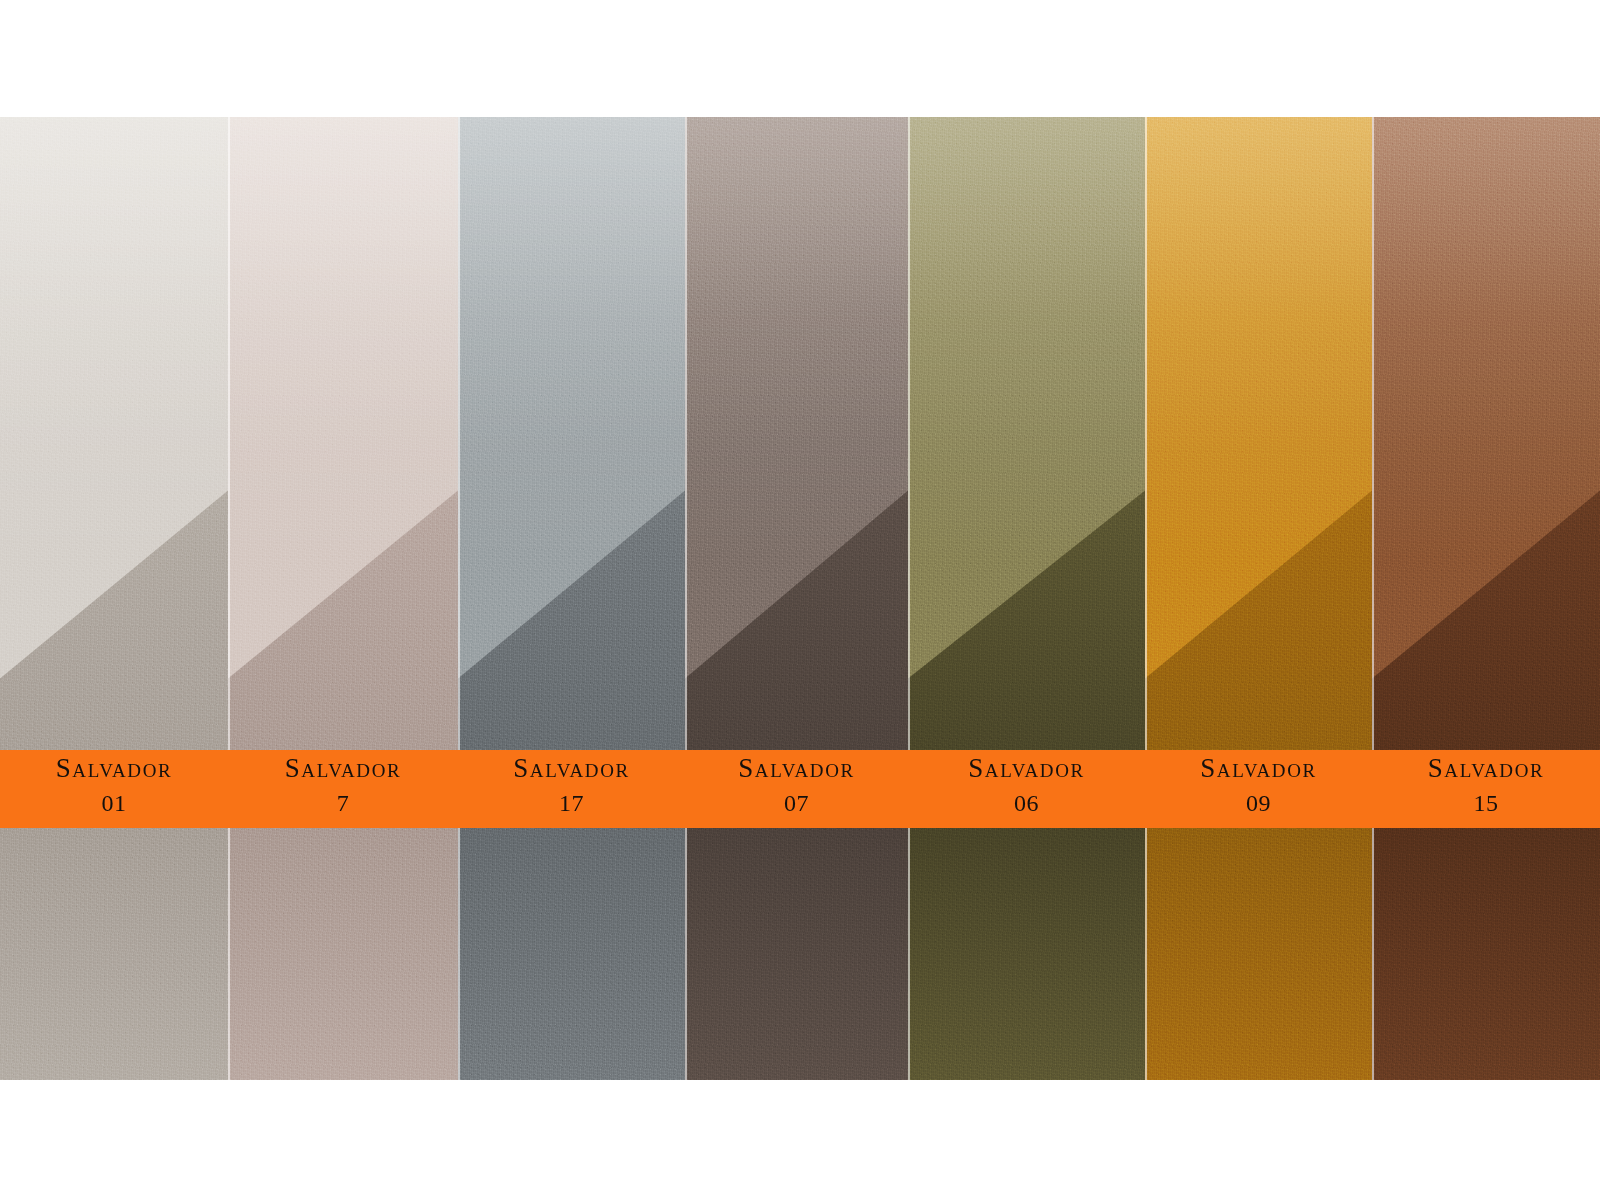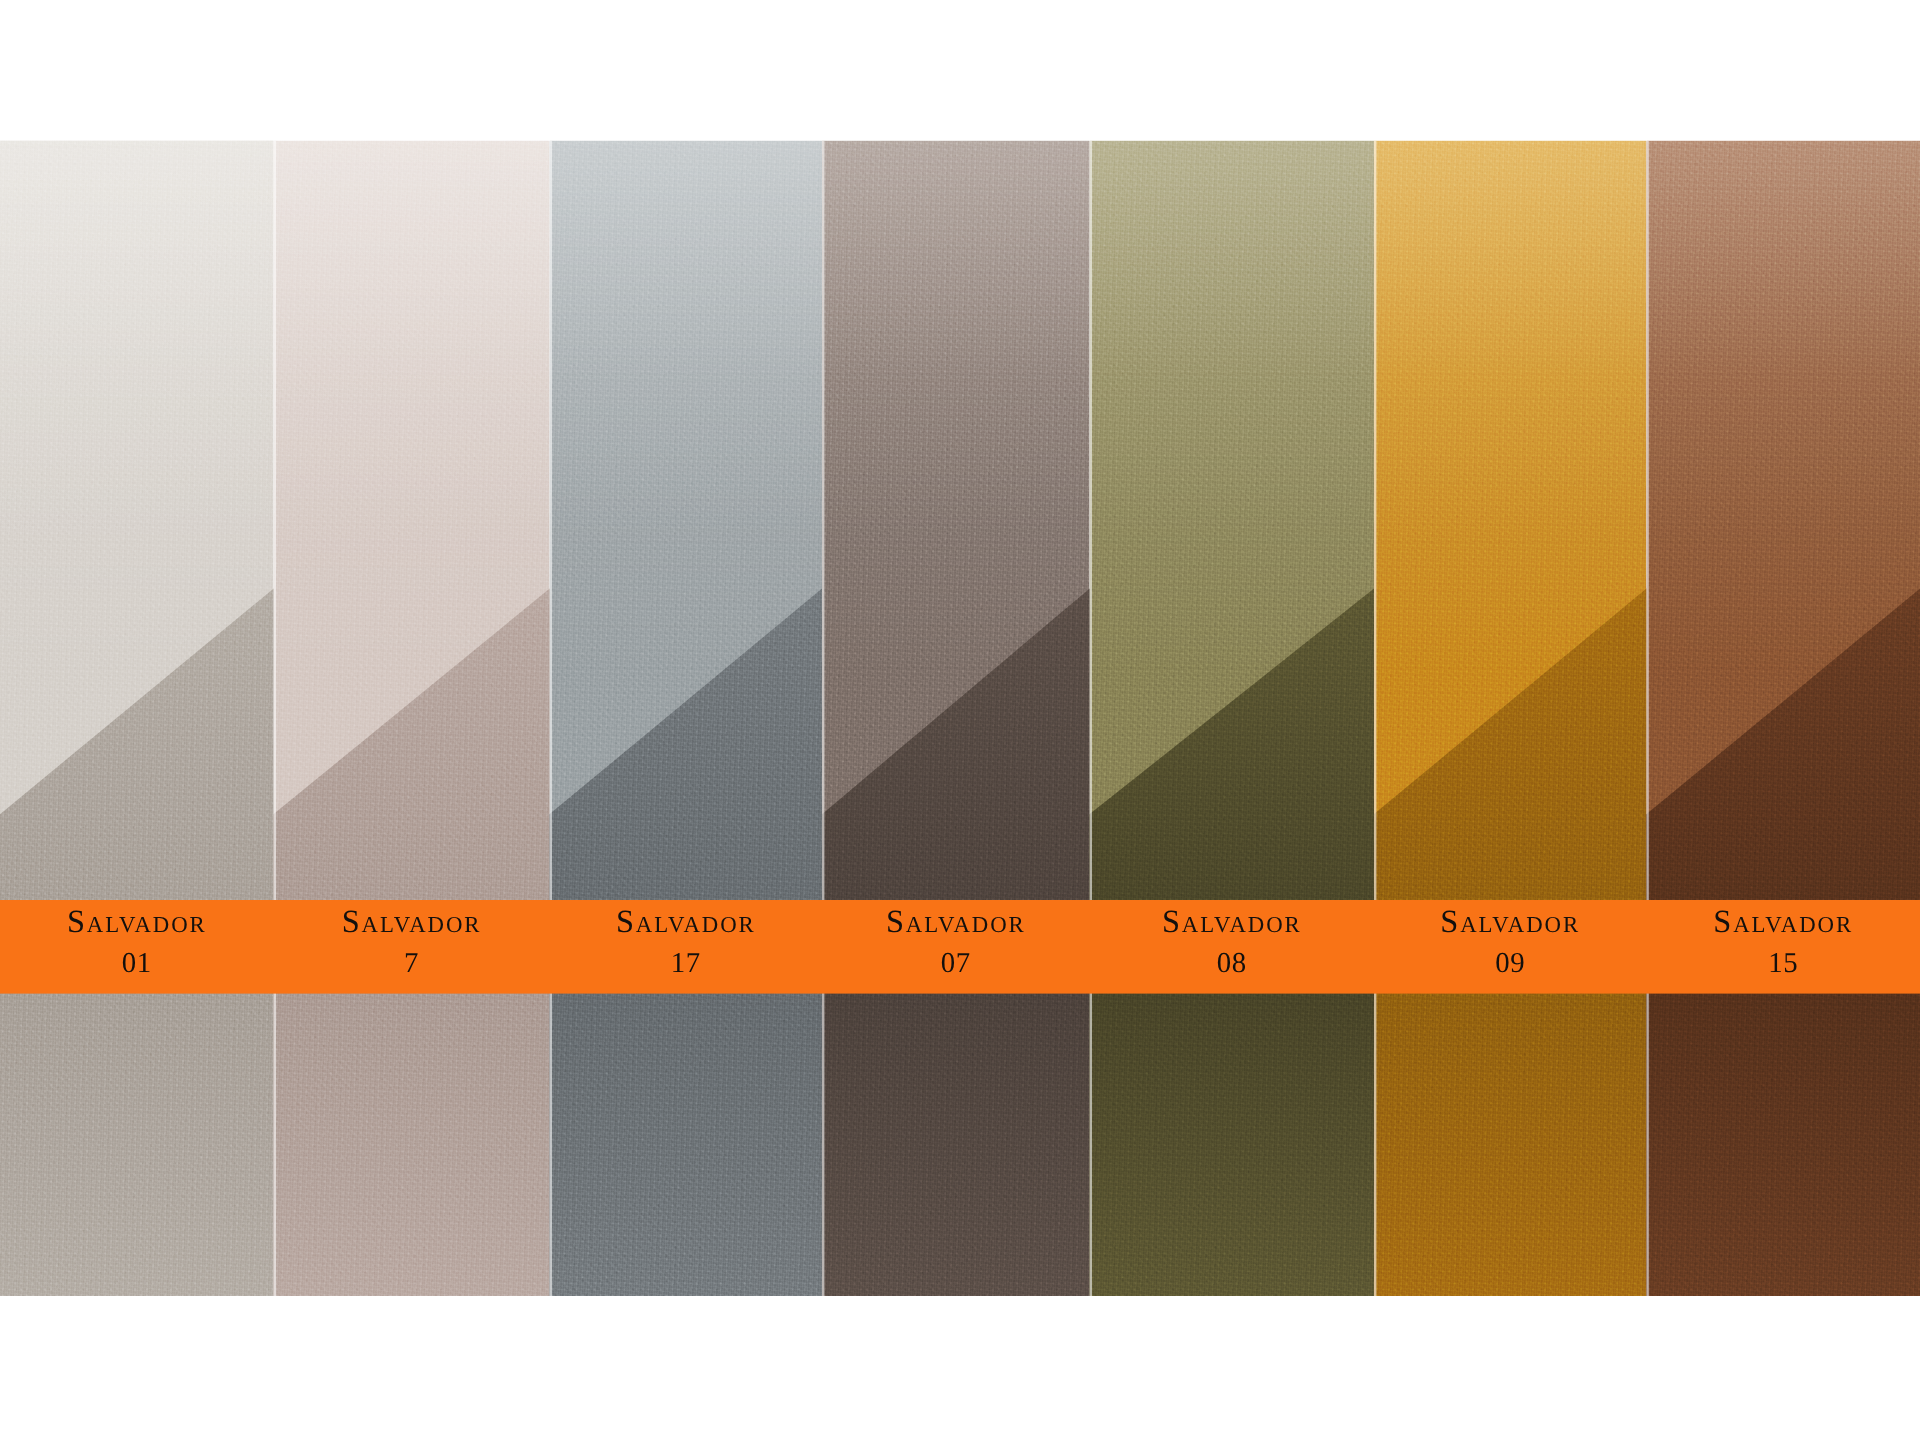--- a/index.html
+++ b/index.html
@@ -238,21 +238,21 @@
       <div class="label-cell" style="width: 227px;">
         <div class="label-brand">Salvador</div>
         <div class="label-code">17</div>
       </div>
       <div class="label-cell" style="width: 223px;">
         <div class="label-brand">Salvador</div>
         <div class="label-code">07</div>
       </div>
       <div class="label-cell" style="width: 237px;">
         <div class="label-brand">Salvador</div>
-        <div class="label-code">08</div>
+        <div class="label-code">06</div>
       </div>
       <div class="label-cell" style="width: 227px;">
         <div class="label-brand">Salvador</div>
         <div class="label-code">09</div>
       </div>
       <div class="label-cell" style="width: 228px;">
         <div class="label-brand">Salvador</div>
         <div class="label-code">15</div>
       </div>
     </div>

